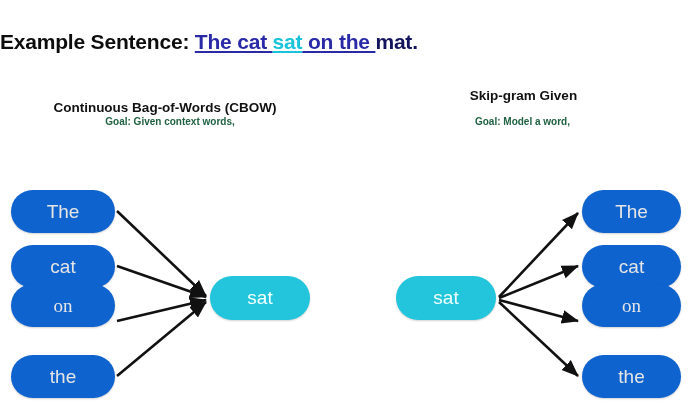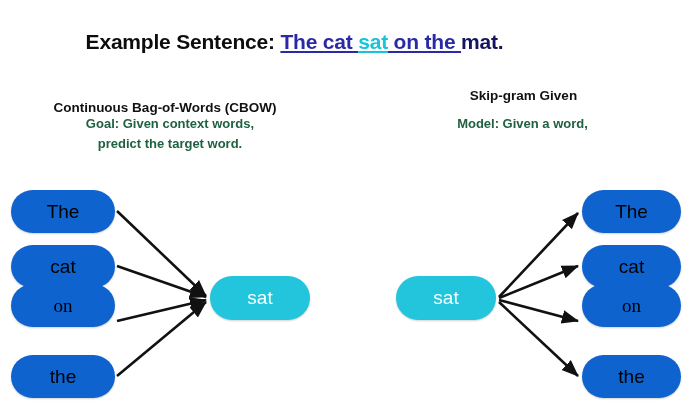--- a/index.html
+++ b/index.html
@@ -17,21 +17,21 @@
     background: #ffffff;
     overflow: hidden;
   }
 
   
   .title-row {
     position: absolute;
     left: 0;
     top: 30px;
     width: 589px;
-    text-align: center;
+    text-align: left;
     font-size: 21px;
     font-weight: bold;
     letter-spacing: -0.2px;
     white-space: nowrap;
   }
   .title-label { color: #0d0d0d; }
   .title-seg { }
   .seg-ctx {
     color: #2a2aa8;
     text-decoration: underline;
@@ -52,42 +52,42 @@
   .panel-heading {
     position: absolute;
     font-size: 13.5px;
     font-weight: bold;
     color: #111111;
     text-align: center;
     white-space: nowrap;
   }
   .panel-goal {
     position: absolute;
-    font-size: 13px;
+    font-size: 10px;
     font-weight: bold;
     color: #1f6141;
     text-align: center;
     line-height: 1.55;
     white-space: nowrap;
   }
 
   #cbow-heading { left: 0;   top: 100px;  width: 330px; }
   #cbow-goal    { left: 10px; top: 114px; width: 320px; }
   #skip-heading { left: 350px; top: 88px;  width: 347px; }
   #skip-goal    { left: 348px; top: 114px; width: 349px; }
 
   
   .node {
     position: absolute;
     border-radius: 22px;
     display: flex;
     align-items: center;
     justify-content: center;
     font-size: 19px;
-    color: #000000;
+    color: #e5e5e5;
     box-sizing: border-box;
     box-shadow: 0 1px 2px rgba(0,0,0,0.18);
   }
   .node.context { background: #0f63ce; }
   .node.target  { background: #22c5dc; color: #f2ffff; }
 
   .node.ctx-left  { left: 11px;  width: 104px; height: 43px; }
   .node.ctx-right { left: 582px; width: 99px;  height: 43px; }
 
   .row-1 { top: 190px; }
@@ -114,26 +114,25 @@
 <div id="stage">
 
   <div class="title-row">
     <span class="title-label">Example Sentence:</span>
     <span class="title-seg seg-ctx">The cat </span><span class="title-seg seg-target">sat</span><span class="title-seg seg-ctx"> on the </span><span class="title-seg seg-plain">mat.</span>
   </div>
 
   <div class="panel-heading" id="cbow-heading">Continuous Bag-of-Words (CBOW)</div>
   <div class="panel-goal" id="cbow-goal">
     <div>Goal: Given context words,</div>
-    <div>predict the target word.</div>
   </div>
 
   <div class="panel-heading" id="skip-heading">Skip-gram Given</div>
   <div class="panel-goal" id="skip-goal">
-    <div>Model: Given a word,</div>
+    <div>Goal: Model a word,</div>
   </div>
 
   <svg class="arrows" viewBox="0 0 697 418" xmlns="http://www.w3.org/2000/svg">
     <defs>
       <marker id="arrowhead" markerWidth="7" markerHeight="7" refX="6.2" refY="3" orient="auto" markerUnits="strokeWidth">
         <path d="M0,0.4 L6.6,3 L0,5.6 z" fill="#111111"></path>
       </marker>
     </defs>
 
     <g>

